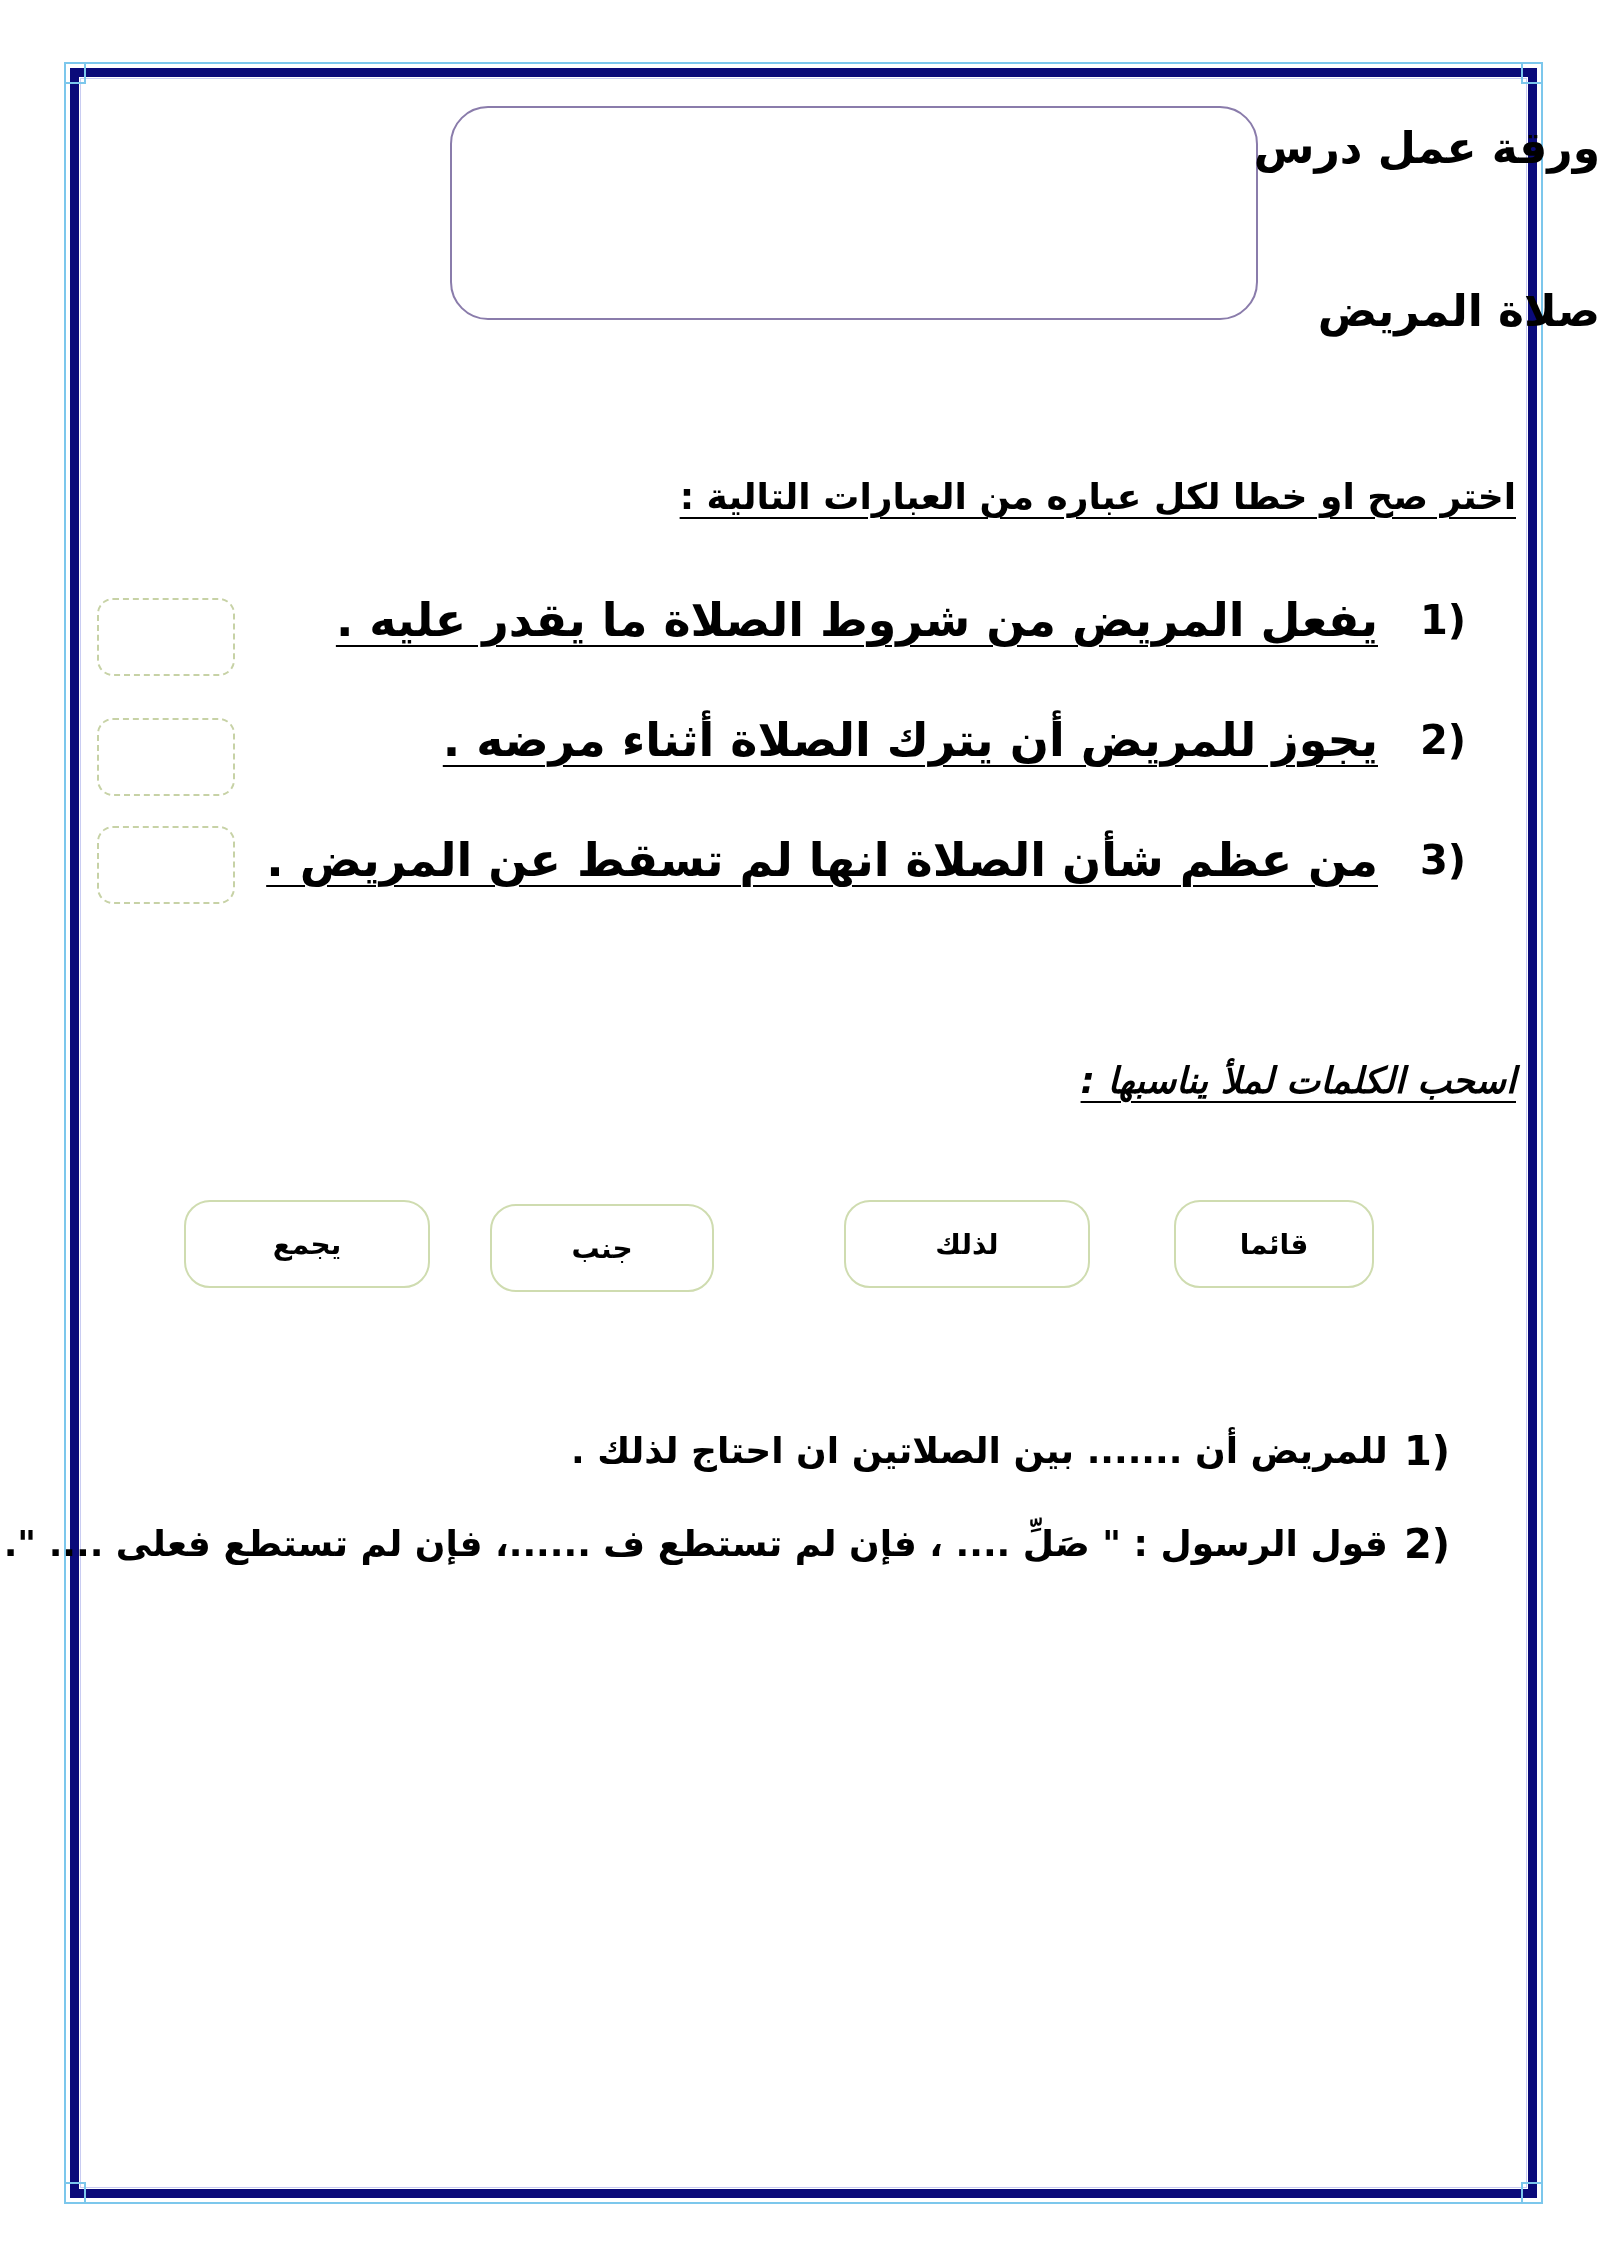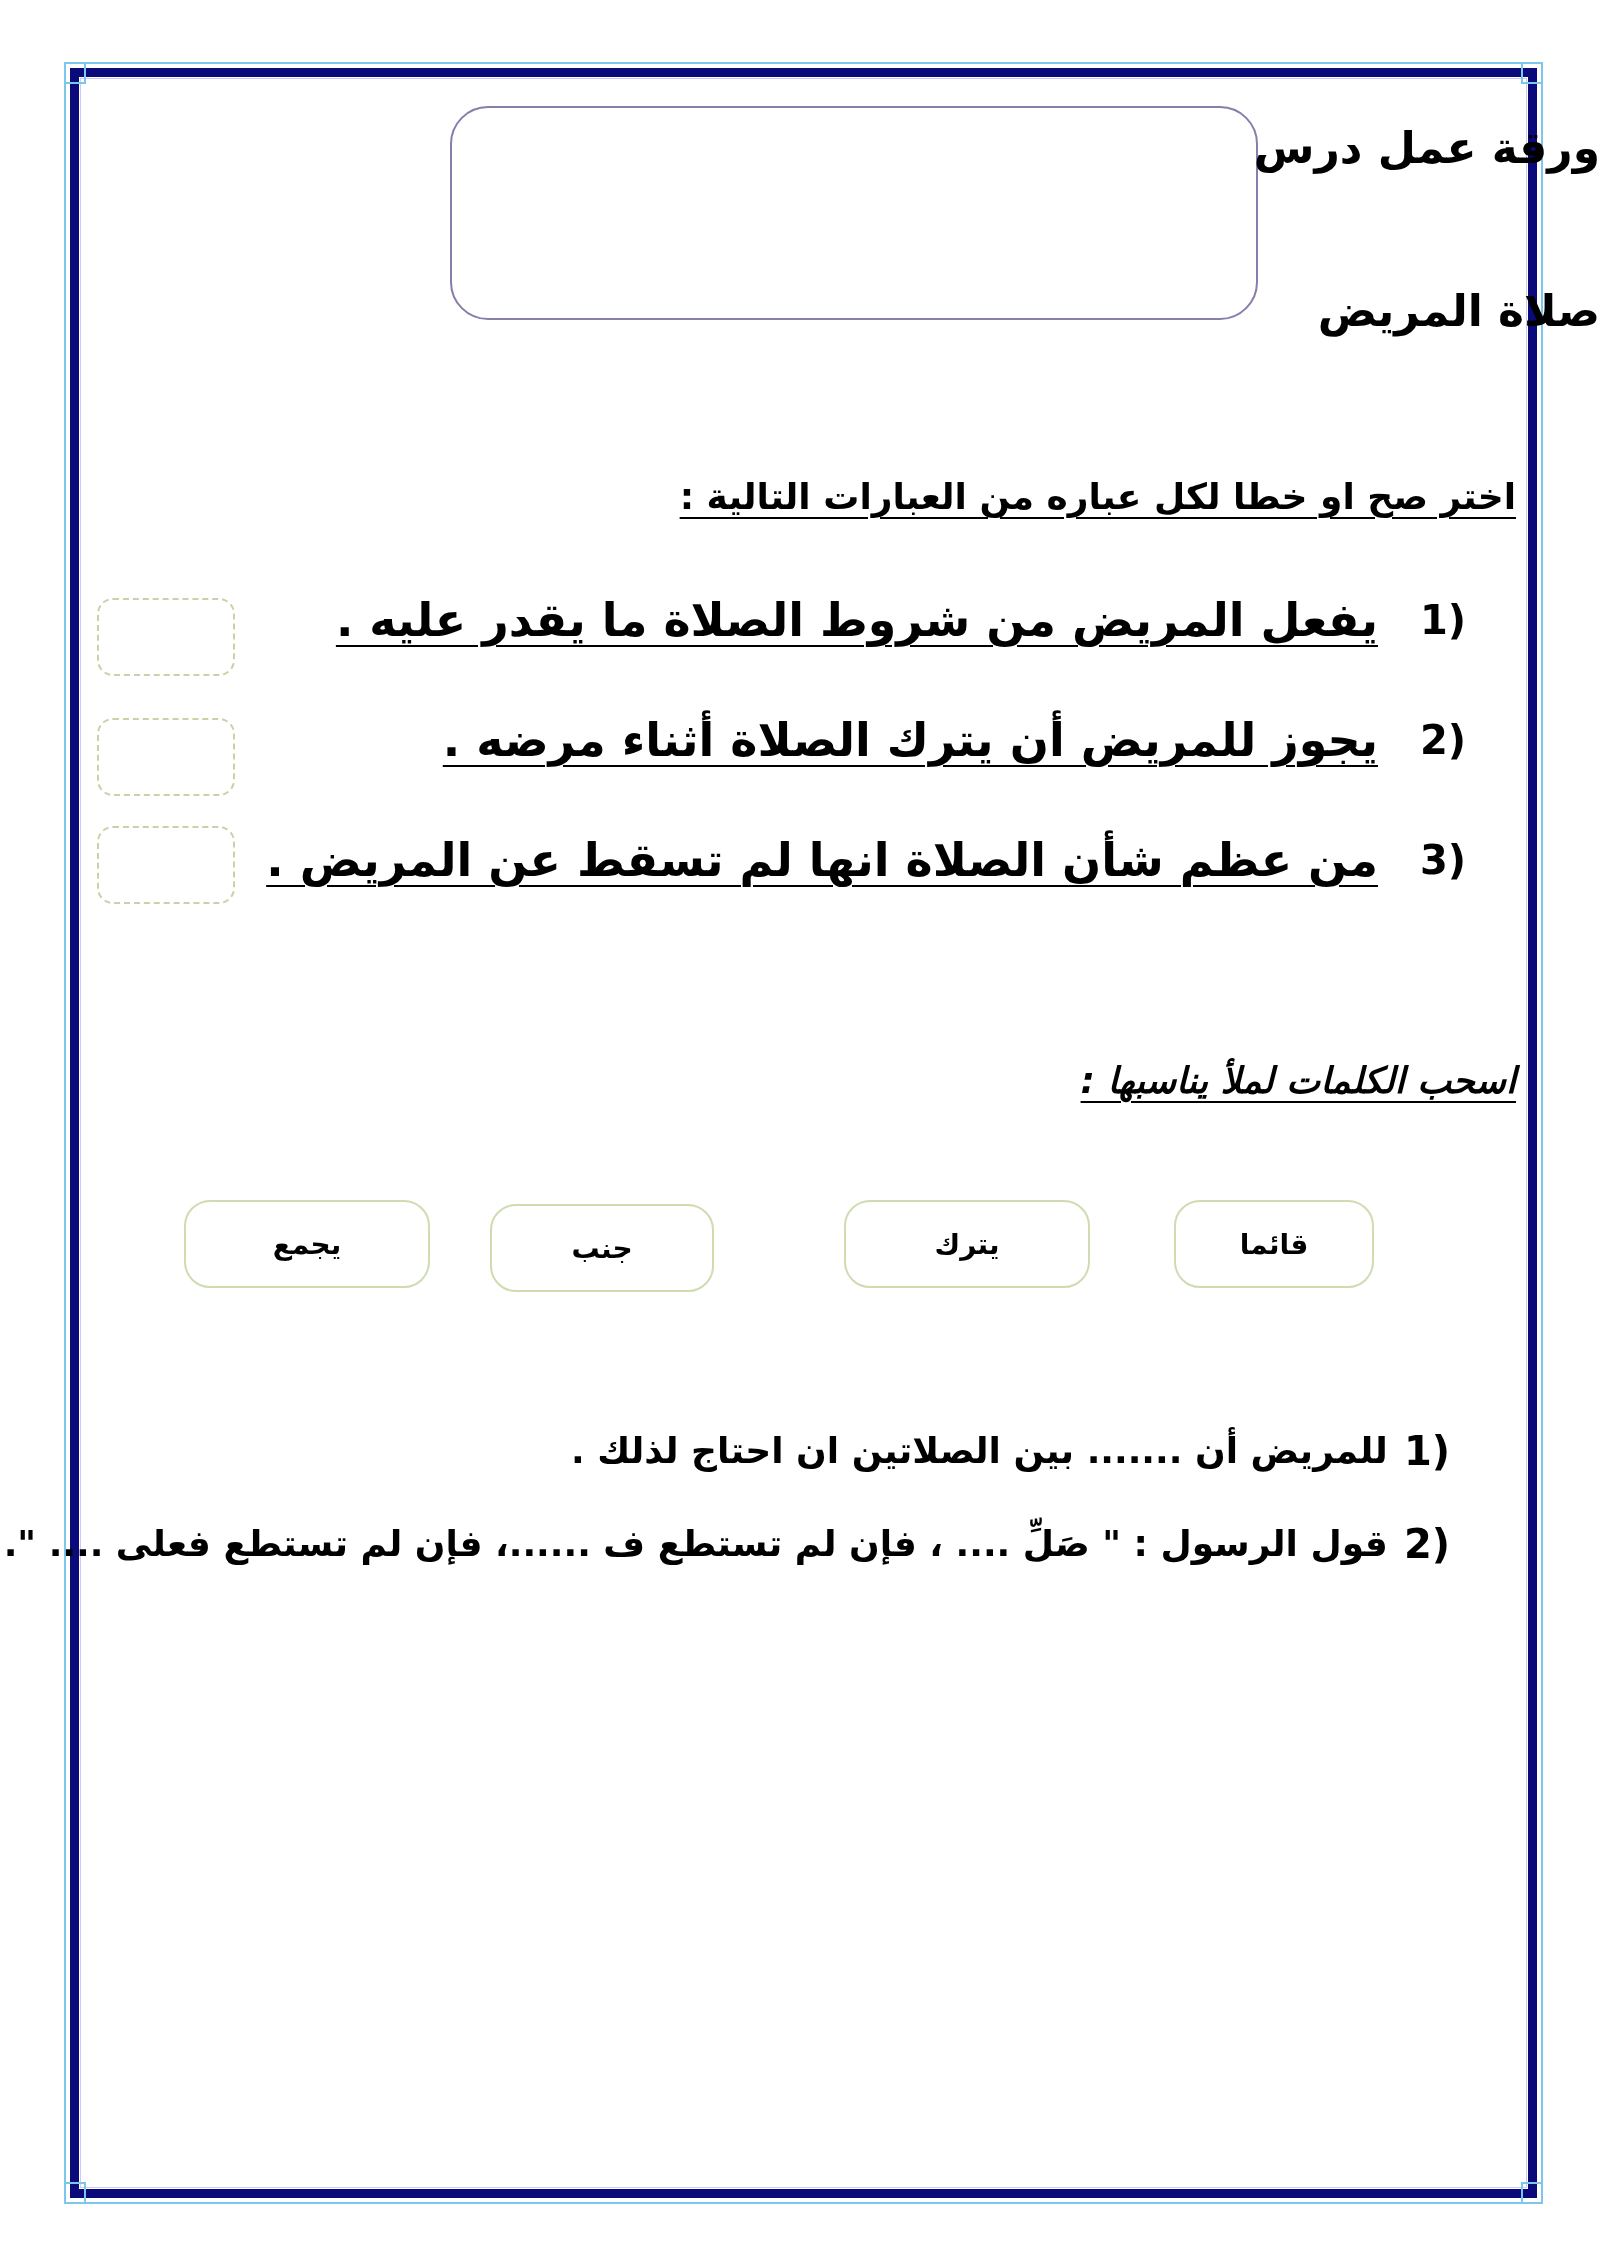--- a/index.html
+++ b/index.html
@@ -196,21 +196,21 @@
   <span class="tf-text">من عظم شأن الصلاة انها لم تسقط عن المريض .</span>
 </div>
 
 <div class="answer-box ab1"></div>
 <div class="answer-box ab2"></div>
 <div class="answer-box ab3"></div>
 
 <div class="section-heading sh2">اسحب الكلمات لملأ يناسبها :</div>
 
 <div class="word-chip chip1">قائما</div>
-<div class="word-chip chip2">يترك</div>
+<div class="word-chip chip2">لذلك</div>
 <div class="word-chip chip3">جنب</div>
 <div class="word-chip chip4">يجمع</div>
 
 <div class="fill-item fi1">
   <span class="fill-num">1)</span>
   <span class="fill-text">للمريض أن ....... بين الصلاتين ان احتاج لذلك .</span>
 </div>
 <div class="fill-item fi2">
   <span class="fill-num">2)</span>
   <span class="fill-text">قول الرسول : " صَلِّ .... ، فإن لم تستطع ف ......، فإن لم تستطع فعلى .... ".</span>

